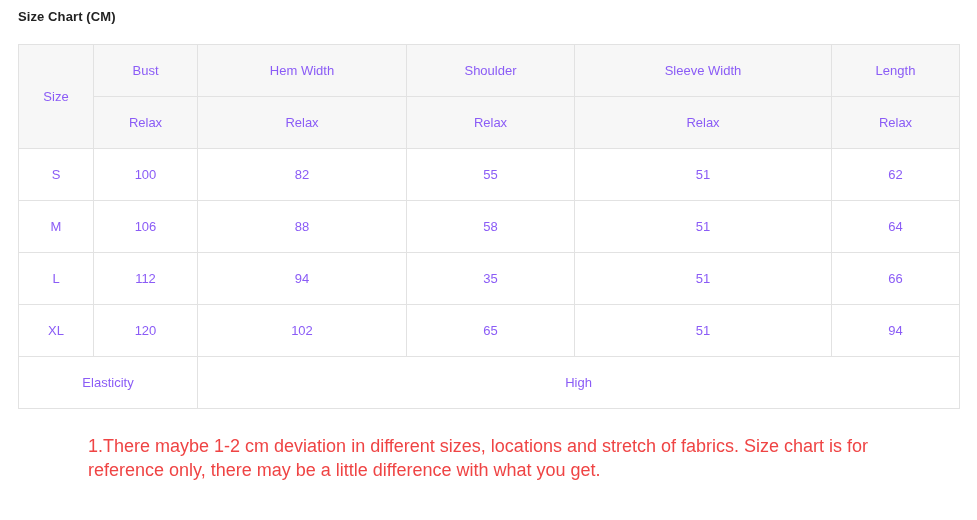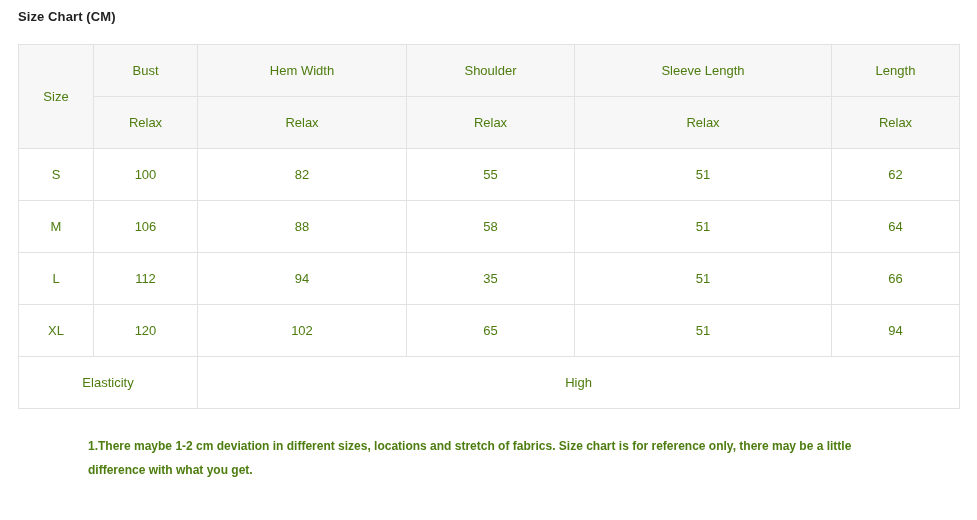--- a/index.html
+++ b/index.html
@@ -38,21 +38,21 @@
   table.size-chart {
     border-collapse: collapse;
     width: 941px;
     table-layout: fixed;
   }
   table.size-chart td {
     border: 1px solid #e2e2e2;
     text-align: center;
     vertical-align: middle;
     font-size: 13px;
-    color: #4d7c0f;
+    color: #8b5cf6;
     font-weight: normal;
     padding: 0;
   }
   .head-cell {
     background: #f7f7f7;
     height: 51px;
   }
   .size-cell {
     background: #f7f7f7;
     height: 102px;
@@ -79,26 +79,25 @@
     width: 820px;
   }
   .note-title {
     font-size: 15px;
     font-weight: bold;
     color: #1f1f1f;
     margin: 0 0 4px 0;
     line-height: 22px;
   }
   .note-text {
-    font-size: 12px;
-    color: #4d7c0f;
+    font-size: 18px;
+    color: #ef4444;
     line-height: 24px;
     margin: 0;
     max-width: 790px;
-    font-weight: bold;
   }
 </style>
 </head>
 <body>
 
 <div class="page">
 
   <div class="chart-title">Size Chart (CM)</div>
 
   <div class="table-wrap">
@@ -110,21 +109,21 @@
         <col class="col-shoulder">
         <col class="col-sleeve">
         <col class="col-length">
       </colgroup>
       <tbody>
         <tr>
           <td class="size-cell" rowspan="2">Size</td>
           <td class="head-cell">Bust</td>
           <td class="head-cell">Hem Width</td>
           <td class="head-cell">Shoulder</td>
-          <td class="head-cell">Sleeve Length</td>
+          <td class="head-cell">Sleeve Width</td>
           <td class="head-cell">Length</td>
         </tr>
         <tr>
           <td class="head-cell">Relax</td>
           <td class="head-cell">Relax</td>
           <td class="head-cell">Relax</td>
           <td class="head-cell">Relax</td>
           <td class="head-cell">Relax</td>
         </tr>
 

